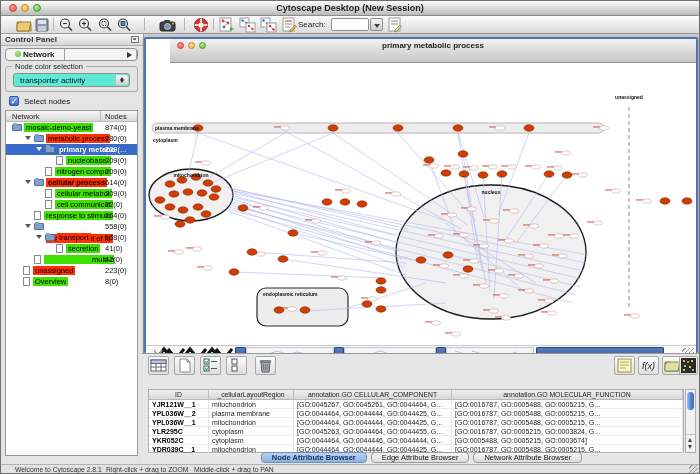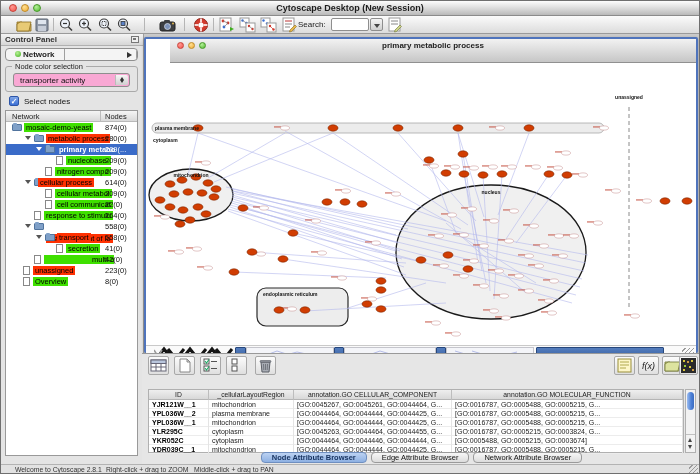--- a/index.html
+++ b/index.html
@@ -40,21 +40,21 @@
   .cp-tab{flex:1;font-size:8px;font-weight:bold;color:#222;text-align:center;line-height:12px;
     border-right:1px solid #9f9f9f;position:relative;white-space:nowrap;overflow:hidden;}
   .cp-tab.sel{background:linear-gradient(#bcd0f2,#8fb0e4);margin-top:26px;}
   .cp-tab .grn-ic{display:inline-block;width:6px;height:6px;border-radius:50%;
     background:radial-gradient(circle at 40% 35%,#b8f296,#3fae1e);margin-right:2px;}
   .cp-tab-arrow{width:14px;flex:none;position:relative;}
   .cp-tab-arrow i{position:absolute;left:4px;top:3px;width:0;height:0;border-top:3.5px solid transparent;
     border-bottom:3.5px solid transparent;border-left:5px solid #333;}
   .groupbox{position:absolute;left:4px;top:32px;width:133px;height:26px;border:1px solid #aaa;border-radius:3px;}
   .groupbox-label{position:absolute;left:6px;top:-5px;background:#e4e4e4;padding:0 3px;font-size:7.5px;color:#222;}
-  .combo{position:absolute;left:7px;top:6px;width:117px;height:14px;background:#f9a8d4;border:1px solid #8e8e8e;
+  .combo{position:absolute;left:7px;top:6px;width:117px;height:14px;background:#5eead4;border:1px solid #8e8e8e;
     border-radius:3px;}
   .combo-text{position:absolute;left:6px;top:2px;font-size:8px;color:#111;white-space:nowrap;}
   .combo-btn{position:absolute;right:1px;top:1px;width:13px;height:10px;border-left:1px solid #bbb;
     background:linear-gradient(#f6f6f6,#cfcfcf);border-radius:0 2px 2px 0;}
   .combo-btn .up{position:absolute;left:4px;top:2px;width:0;height:0;border-left:2.5px solid transparent;
     border-right:2.5px solid transparent;border-bottom:3px solid #333;}
   .combo-btn .dn{position:absolute;left:4px;bottom:2px;width:0;height:0;border-left:2.5px solid transparent;
     border-right:2.5px solid transparent;border-top:3px solid #333;}
   .checkrow{position:absolute;left:8px;top:62px;height:11px;}
   .checkbox{position:absolute;left:0;top:0;width:10px;height:10px;border-radius:2px;
@@ -310,21 +310,21 @@
             <span class="t-val">209(0)</span>
           </div>
           <div class="tree-row">
             <span class="t-file" style="left: 39px;"></span>
             <span class="t-label green" style="left: 49px;">nitrogen compo</span>
             <span class="t-val">209(0)</span>
           </div>
           <div class="tree-row">
             <i class="t-tri" style="left: 19px;"></i>
             <span class="t-folder" style="left: 28px;"></span>
-            <span class="t-label red" style="left: 32px;">cellular process</span>
+            <span class="t-label red" style="left: 40px; font-weight: bold;">cellular process</span>
             <span class="t-val">614(0)</span>
           </div>
           <div class="tree-row">
             <span class="t-file" style="left: 39px;"></span>
             <span class="t-label green" style="left: 49px;">cellular metabol</span>
             <span class="t-val">209(0)</span>
           </div>
           <div class="tree-row">
             <span class="t-file" style="left: 39px;"></span>
             <span class="t-label green" style="left: 49px;">cell communicat</span>

